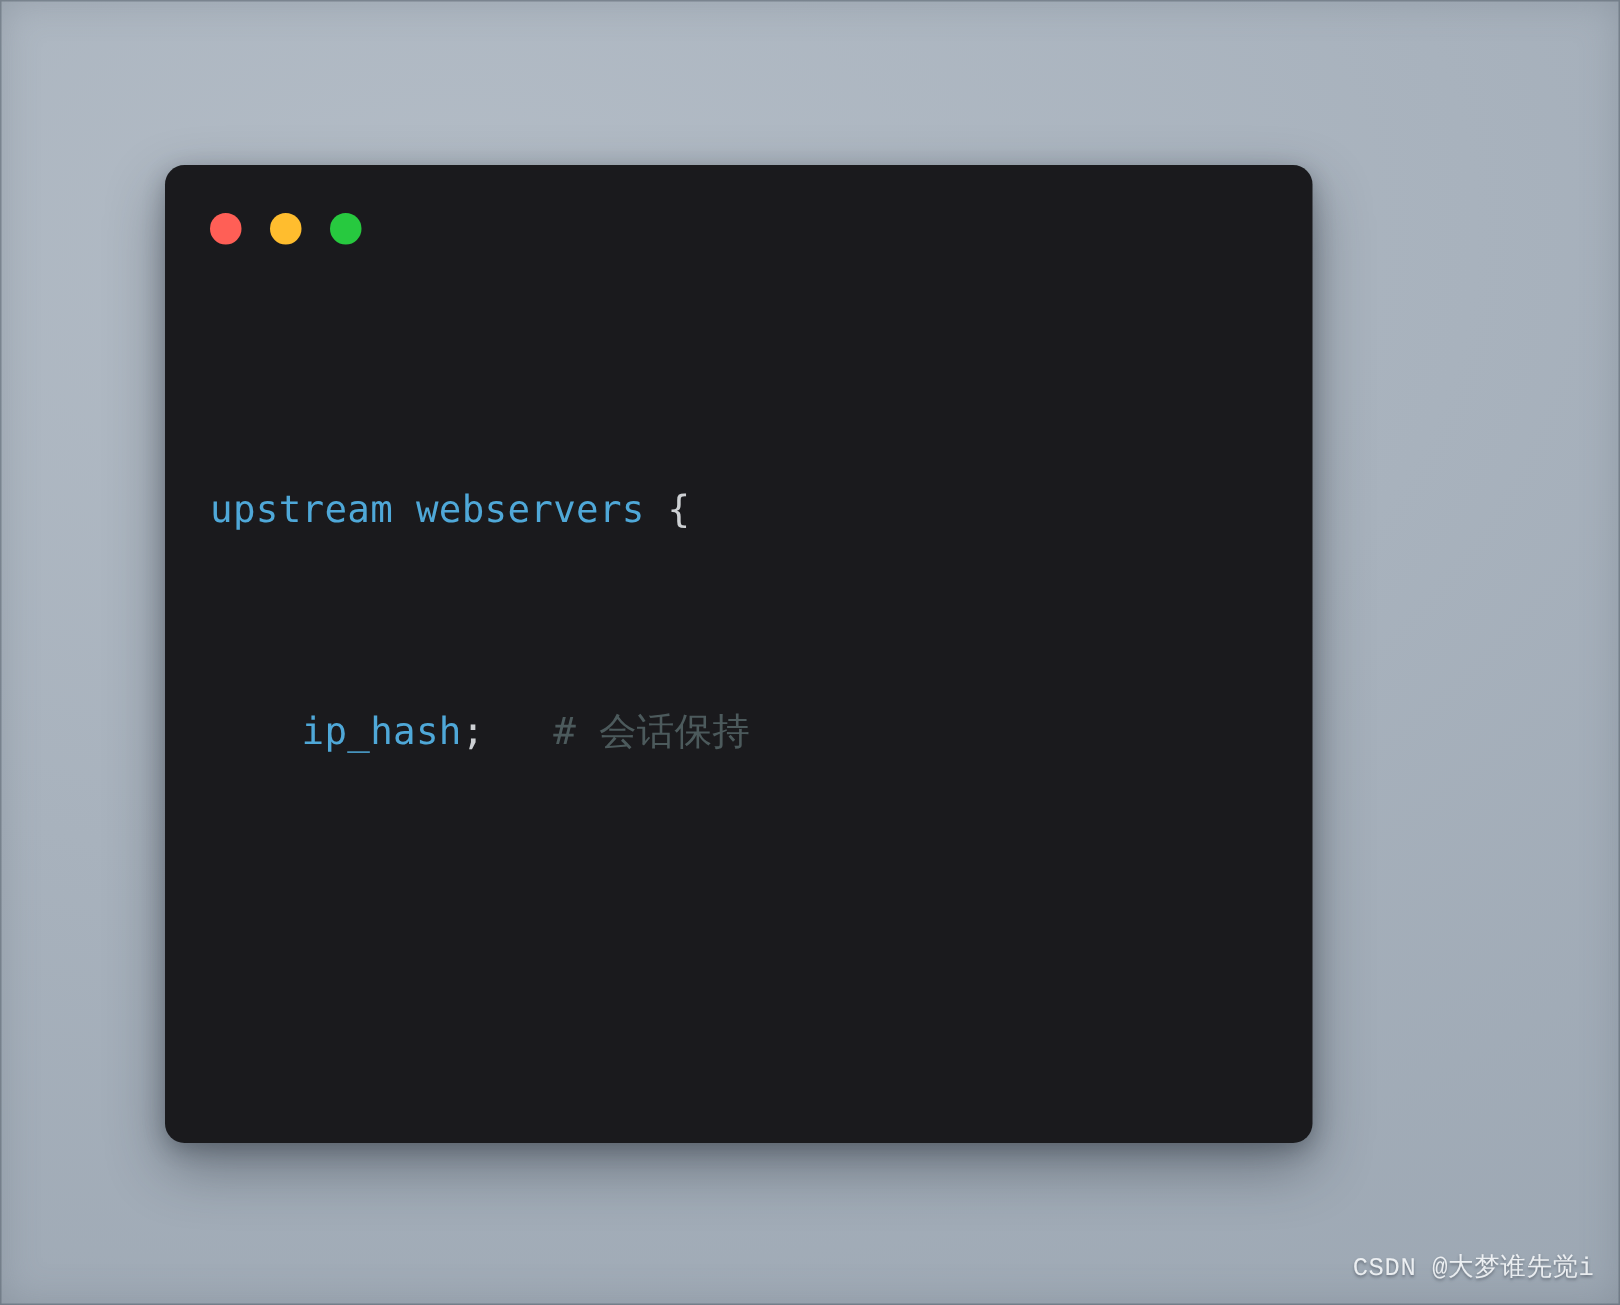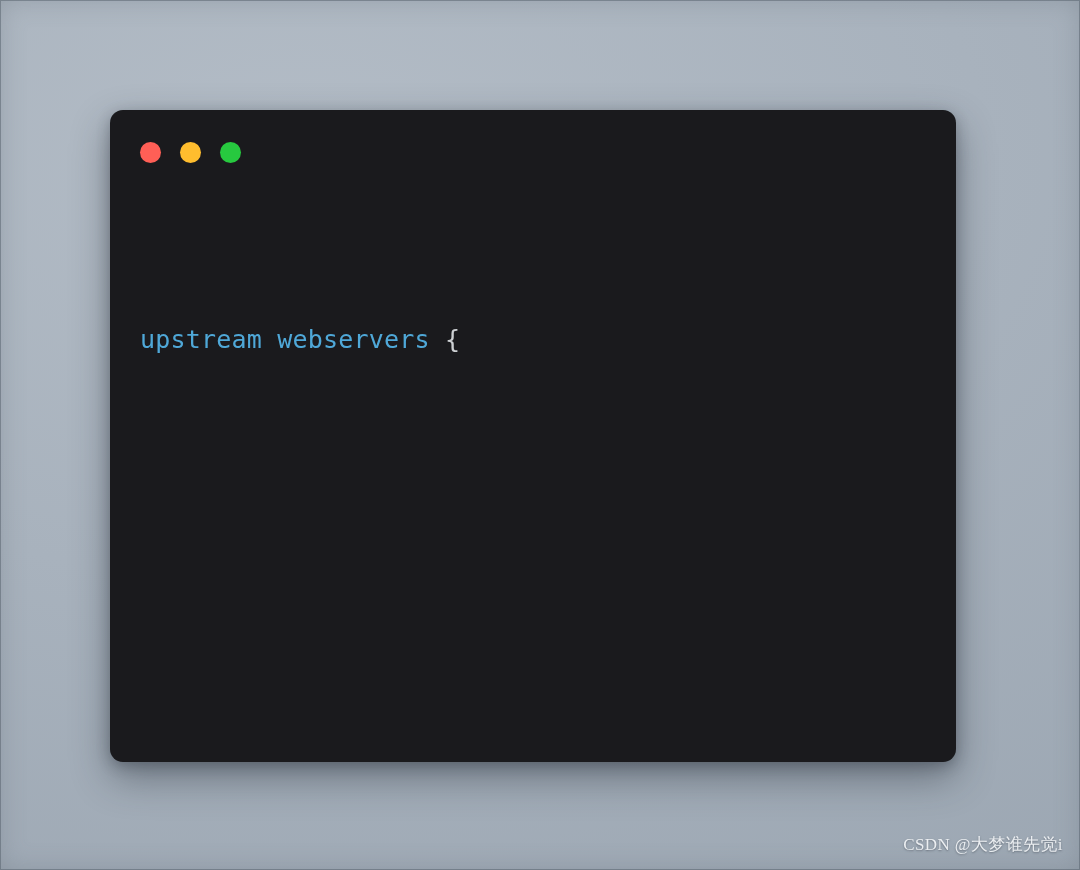--- a/index.html
+++ b/index.html
@@ -33,21 +33,21 @@
     box-shadow:
       inset 0 0 0 1px rgba(90,100,112,0.55),
       inset 0 0 26px rgba(92,102,114,0.30);
   }
 
   
   #code-window {
     position: absolute;
     left: 110px;
     top: 110px;
-    width: 846px;
+    width: 765px;
     height: 652px;
     background: #1a1a1d;
     border-radius: 13px;
     box-shadow:
       0 16px 38px rgba(30,38,48,0.42),
       0 4px 14px rgba(30,38,48,0.30);
     overflow: hidden;
   }
 
   
@@ -86,21 +86,21 @@
   .t-num   { color: #d9534f; }   
   .t-op    { color: #a6d95a; }   
   .t-punc  { color: #cdd0d3; }   
   .t-cmt   { color: #4c5a5c; }   
 
   
   #watermark {
     position: absolute;
     right: 17px;
     bottom: 14px;
-    font-family: Liberation Serif, serif;
+    font-family: Liberation Mono, monospace;
     font-size: 17px;
     color: #eceff2;
     text-shadow: 0 1px 2px rgba(60,68,78,0.55);
     letter-spacing: 0.4px;
     white-space: nowrap;
   }
 </style>
 </head>
 <body>
 
@@ -111,20 +111,21 @@
     <div id="titlebar">
       <span class="dot" style="background:#ff5f56;"></span>
       <span class="dot" style="background:#ffbd2e;"></span>
       <span class="dot" style="background:#27c93f;"></span>
     </div>
 
     <div id="code-body">
 
       <span class="line"><span class="t-kw">upstream</span><span class="t-punc"> </span><span class="t-kw">webservers</span><span class="t-punc"> </span><span class="t-punc">{</span></span>
 
+      <span class="line"><span class="t-punc">    </span><span class="t-kw">ip_hash</span><span class="t-punc">;</span><span class="t-punc">   </span><span class="t-cmt"># 会话保持</span></span>
 
 
       
 
       
 
       
 
       
 

